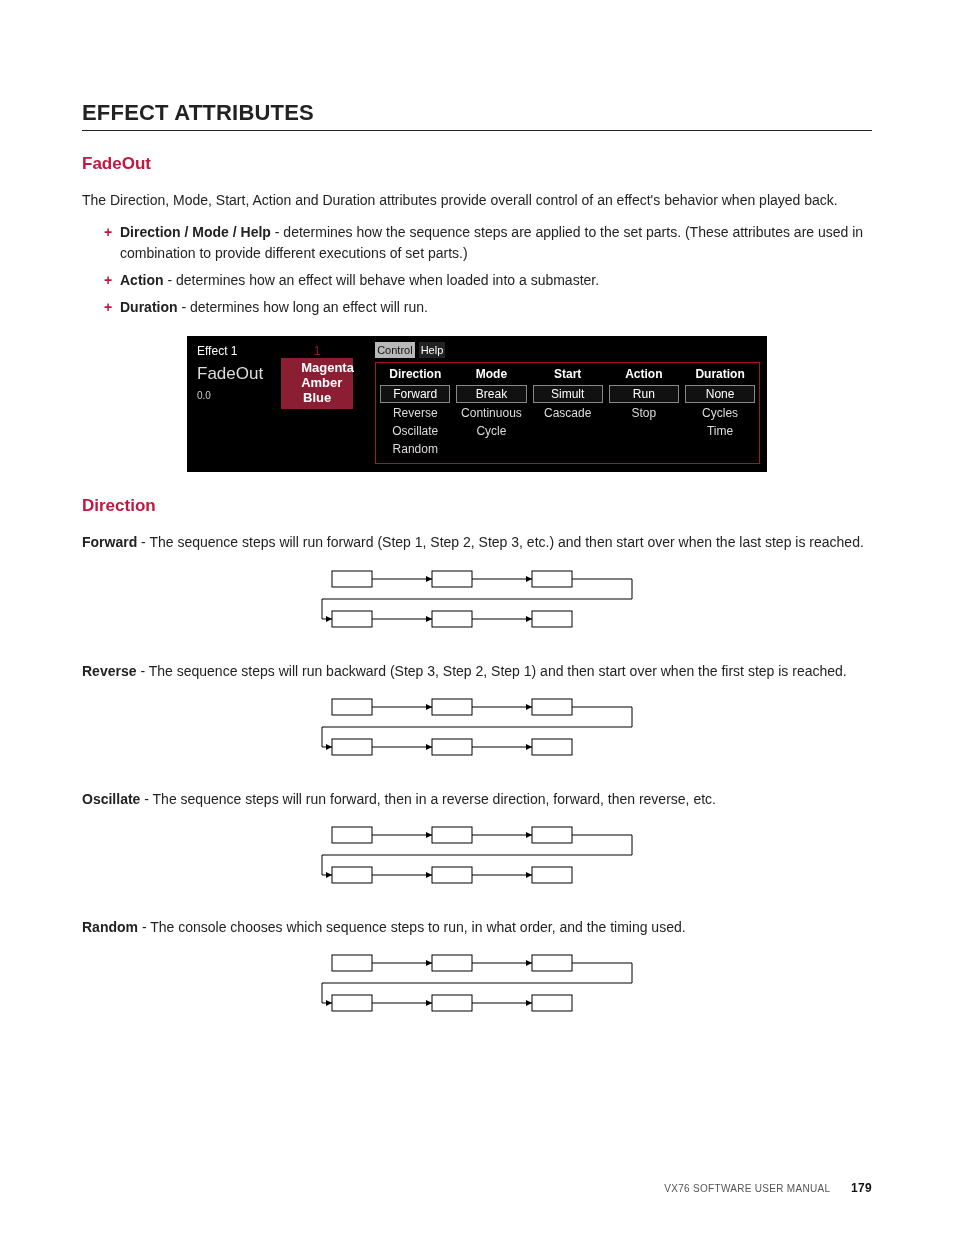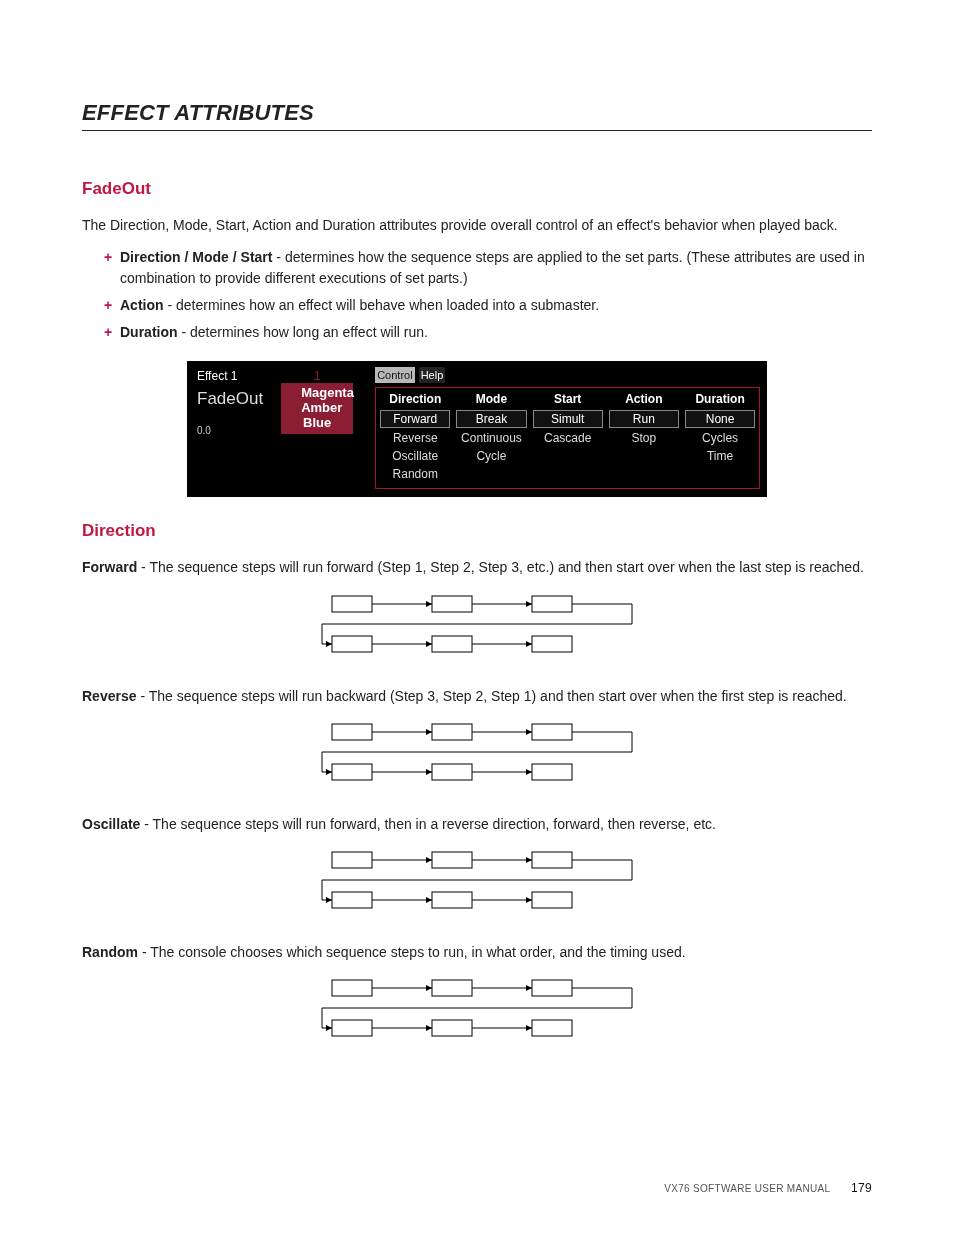--- a/index.html
+++ b/index.html
@@ -18,24 +18,23 @@
     height: 100%;
   }
 
   h1.section-title {
     font-family: "Helvetica Neue", Helvetica, Arial, sans-serif;
     font-weight: 700;
     font-size: 22px;
     letter-spacing: 0.2px;
     border-bottom: 1.2px solid #222;
     padding-bottom: 4px;
-    margin-bottom: 48px;
+    margin-bottom: 23px;
     text-transform: uppercase;
     font-stretch: condensed;
-    font-style: italic;
   }
 
   h2.sub-title {
     font-family: "Helvetica Neue", Helvetica, Arial, sans-serif;
     font-weight: 700;
     font-size: 17px;
     color: #c01840;
     margin-bottom: 16px;
     font-stretch: condensed;
   }
@@ -93,21 +92,21 @@
   .fx-chip-n { color: #8c1e33; font-size: 12px; }
   .fx-chip-body {
     background: #8c1e33;
     color: #fff;
     font-weight: 700;
     font-size: 13px;
     line-height: 1.15;
     padding: 3px 20px 3px;
   }
   .fx-left-row2 { margin-top: 6px; font-size: 17px; color: #ddd;}
-  .fx-left-row3 { margin-top: 16px; font-size: 10px; color: #ccc;}
+  .fx-left-row3 { margin-top: 6px; font-size: 10px; color: #ccc;}
 
   .fx-right { flex: 1; }
   .fx-tabs { display:flex; gap: 4px; font-size: 11px; margin-bottom: 4px;}
   .fx-tab { padding: 2px 2px; background:#222; }
   .fx-tab.active { background:#b8b8b8; color:#111; }
 
   .fx-cols {
     display: flex;
     gap: 6px;
     border: 1px solid #a9132f;
@@ -133,33 +132,33 @@
   .term-block { margin-bottom: 8px; }
 
   .footer {
     position: absolute;
     bottom: 40px;
     right: 82px;
     font-size: 10px;
     color: #555;
     letter-spacing: 0.3px;
   }
-  .footer .pg { color:#111; font-weight:400; font-size:12px; margin-left:18px; }
+  .footer .pg { color:#111; font-weight:700; font-size:12px; margin-left:18px; }
 </style>
 </head>
 <body>
 
 <div class="page">
   <h1 class="section-title">EFFECT ATTRIBUTES</h1>
 
   <h2 class="sub-title">FadeOut</h2>
   <p class="body">The Direction, Mode, Start, Action and Duration attributes provide overall control of an effect's behavior when played back.</p>
 
   <ul class="plus">
-    <li><strong>Direction / Mode / Start</strong><span> - determines how the sequence steps are applied to the set parts. (These attributes are used in combination to provide different executions of set parts.)</span></li>
+    <li><strong>Direction / Mode / Help</strong><span> - determines how the sequence steps are applied to the set parts. (These attributes are used in combination to provide different executions of set parts.)</span></li>
     <li><strong>Action</strong><span> - determines how an effect will behave when loaded into a submaster.</span></li>
     <li><strong>Duration</strong><span> - determines how long an effect will run.</span></li>
   </ul>
 
   <div class="fx-panel">
     <div class="fx-top">
       <div class="fx-left">
         <div class="fx-left-row1">
           <div>
             <div class="fx-ef1">Effect 1</div>

